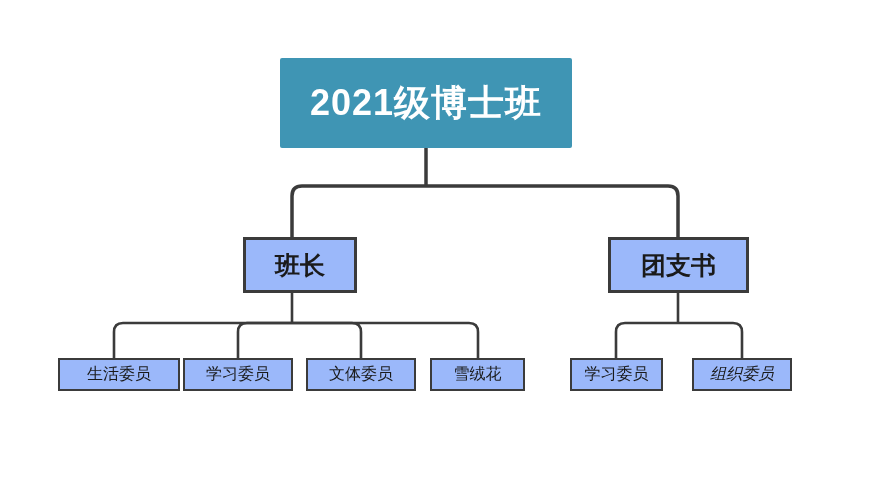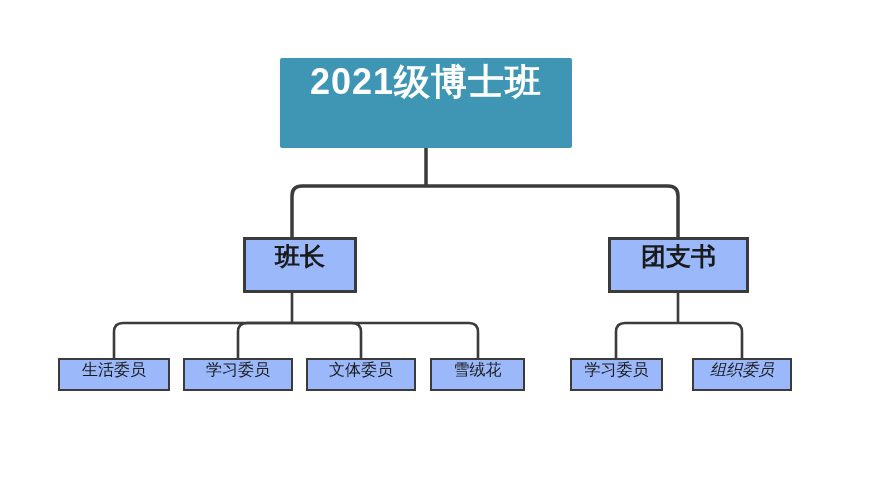--- a/index.html
+++ b/index.html
@@ -23,21 +23,21 @@
     position: absolute;
     left: 0;
     top: 0;
     width: 878px;
     height: 484px;
   }
   .node {
     position: absolute;
     box-sizing: border-box;
     display: flex;
-    align-items: flex-start;
+    align-items: center;
     justify-content: center;
     text-align: center;
     z-index: 2;
   }
   .node-root {
     left: 280px;
     top: 58px;
     width: 292px;
     height: 90px;
     background: #3f95b4;
@@ -67,21 +67,21 @@
   }
   .node-leaf {
     top: 358px;
     height: 33px;
     background: #9bb8fa;
     border: 2px solid #3b3b3b;
     color: #1a1a1a;
     font-size: 16px;
     font-weight: normal;
   }
-  .leaf-0 { left: 58px;  width: 112px; }
+  .leaf-0 { left: 58px;  width: 122px; }
   .leaf-1 { left: 183px; width: 110px; }
   .leaf-2 { left: 306px; width: 110px; }
   .leaf-3 { left: 430px; width: 95px;  }
   .leaf-4 { left: 570px; width: 93px;  }
   .leaf-5 { left: 692px; width: 100px; font-style: italic; }
 </style>
 </head>
 <body>
 
 <div id="org-chart">

